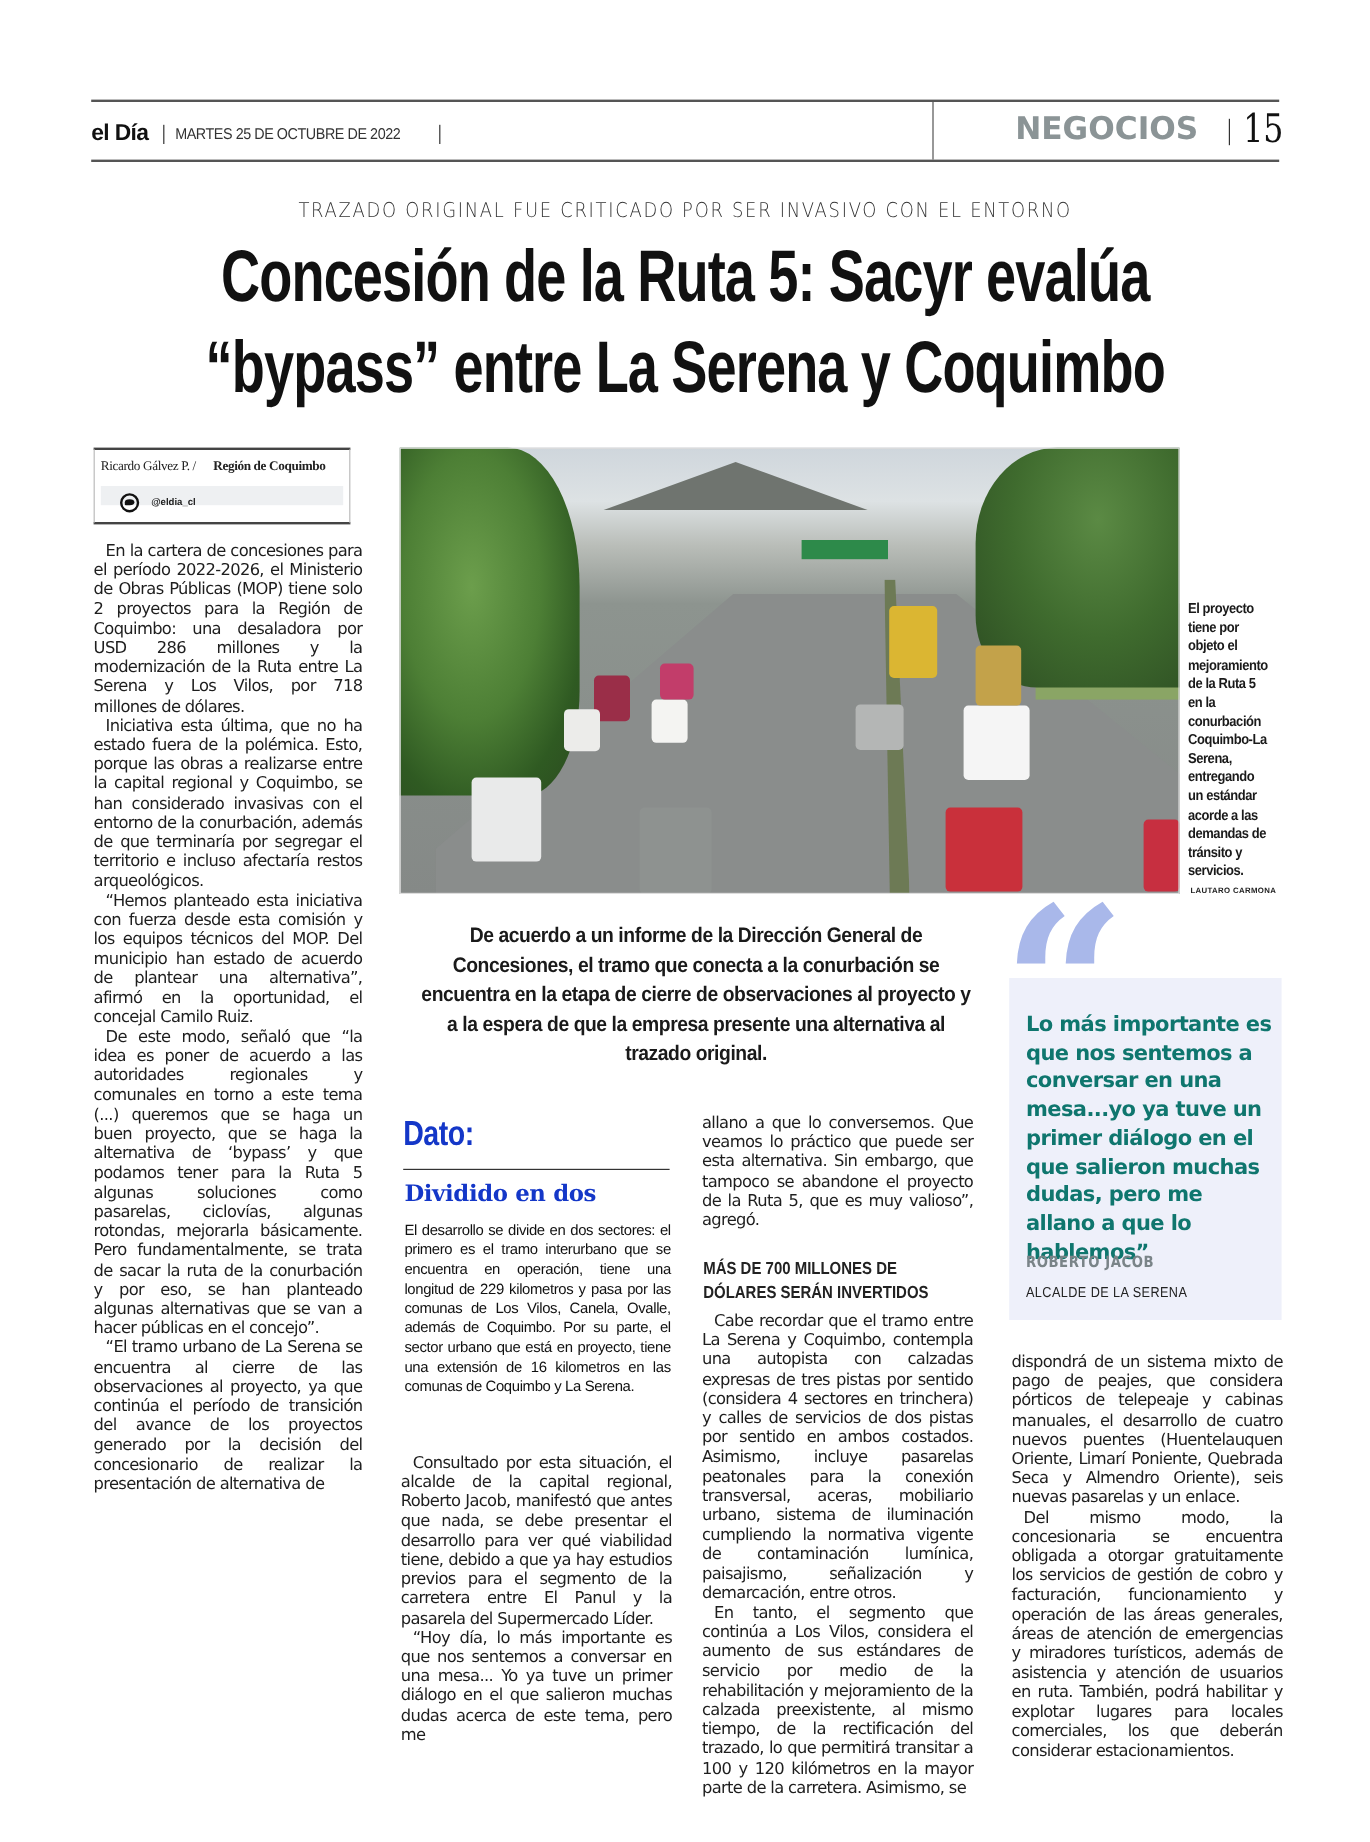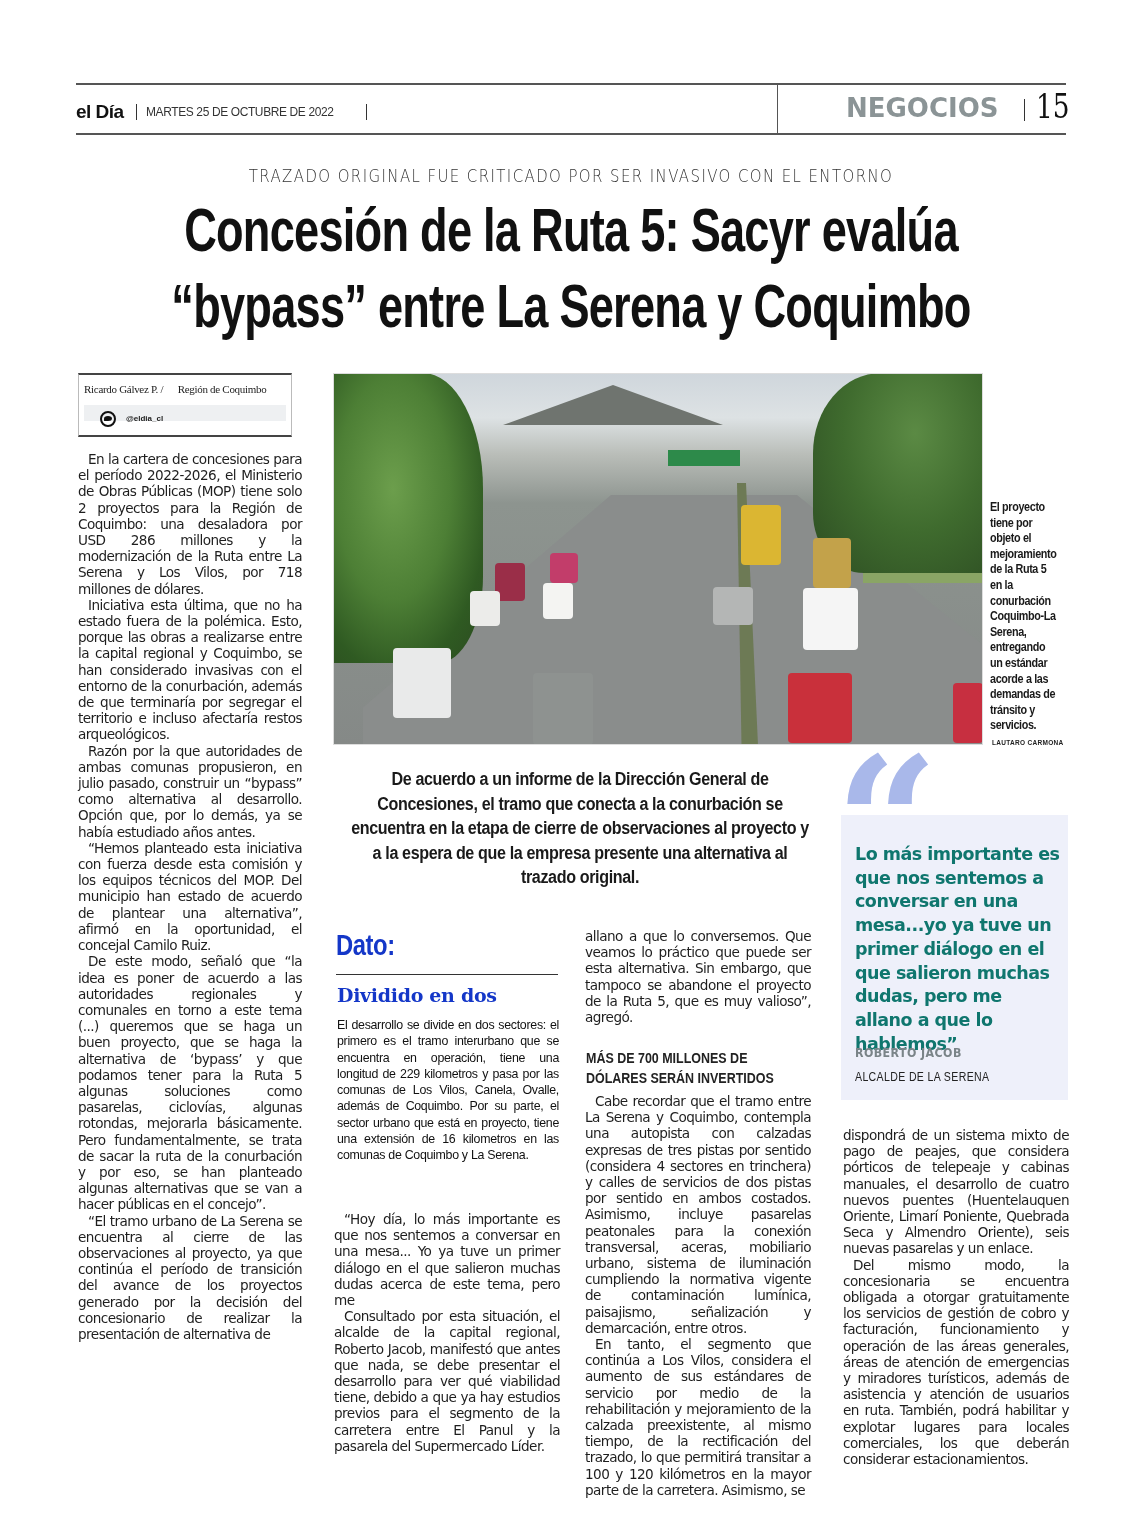--- a/index.html
+++ b/index.html
@@ -19,21 +19,21 @@
   .page-sep { position: absolute; left: 1024px; top: 99px; width: 1px; height: 22px; background: #333; }
   .page-num { position: absolute; left: 1036px; top: 87px; font-size: 33px; font-family: "DejaVu Serif", serif; color: #111; transform: scaleX(0.8); transform-origin: left; }
 
   
   .kicker { position: absolute; left: 0; width: 1142px; top: 166px; text-align: center; font-size: 17px; letter-spacing: 1.6px; color: #333; font-family: "DejaVu Sans", sans-serif; font-weight: 300; transform: scaleX(0.88); }
   .headline { position: absolute; left: 0; width: 1142px; top: 192px; text-align: center; font-size: 61px; line-height: 76px; font-weight: bold; color: #111; font-family: "Liberation Sans", sans-serif; letter-spacing: -1px; transform: scaleX(0.74); transform-origin: center top; white-space: nowrap; }
 
   
   .byline-box { position: absolute; left: 78px; top: 373px; width: 214px; height: 64px; border-top: 2px solid #444; border-bottom: 2px solid #444; border-left: 1px solid #bbb; border-right: 1px solid #bbb; }
   .byline { position: absolute; left: 5px; top: 8px; font-family: "Liberation Serif", serif; font-size: 11px; color: #222; white-space: nowrap; letter-spacing: -0.3px; }
-  .byline b { font-weight: normal; padding-left: 12px; }
+  .byline b { font-weight: bold; padding-left: 12px; }
   .twitter-row { position: absolute; left: 5px; top: 30px; width: 202px; height: 16px; background: #eef0f2; }
   .twitter-icon { position: absolute; left: 16px; top: 6px; width: 16px; height: 16px; border: 2px solid #111; border-radius: 50%; }
   .twitter-icon::after { content: ""; position: absolute; left: 2px; top: 3px; width: 8px; height: 5px; background: #111; border-radius: 50% 50% 50% 10%; }
   .handle { position: absolute; left: 42px; top: 9px; font-size: 8px; font-weight: bold; color: #222; }
 
   
   .col { position: absolute; font-size: 13.6px; line-height: 16.2px; text-align: justify; font-family: "DejaVu Sans", sans-serif; letter-spacing: -0.55px; color: #1e1e1e; }
   .col p { text-indent: 10px; hyphens: manual; }
   .col1 { left: 78px; top: 451px; width: 224px; }
   .col2b { left: 334px; top: 1211px; width: 226px; }
@@ -102,21 +102,20 @@
   </div>
   <div class="twitter-row">
     <span class="twitter-icon"></span>
     <span class="handle">@eldia_cl</span>
   </div>
 </div>
 
 <div class="col col1">
   <p>En la cartera de concesiones para el período 2022-2026, el Ministerio de Obras Públicas (MOP) tiene solo 2 proyectos para la Región de Coquimbo: una desaladora por USD 286 millones y la modernización de la Ruta entre La Serena y Los Vilos, por 718 millones de dólares.</p>
   <p>Iniciativa esta última, que no ha estado fuera de la polémica. Esto, porque las obras a realizarse entre la capital regional y Coquimbo, se han considerado invasivas con el entorno de la conurbación, además de que terminaría por segregar el territorio e incluso afectaría restos arqueológicos.</p>
-  <p>Razón por la que autoridades de ambas comunas propusieron, en julio pasado, construir un “bypass” como alternativa al desarrollo. Opción que, por lo demás, ya se había estudiado años antes.</p>
   <p>“Hemos planteado esta iniciativa con fuerza desde esta comisión y los equipos técnicos del MOP. Del municipio han estado de acuerdo de plantear una alternativa”, afirmó en la oportunidad, el concejal Camilo Ruiz.</p>
   <p>De este modo, señaló que “la idea es poner de acuerdo a las autoridades regionales y comunales en torno a este tema (...) queremos que se haga un buen proyecto, que se haga la alternativa de ‘bypass’ y que podamos tener para la Ruta 5 algunas soluciones como pasarelas, ciclovías, algunas rotondas, mejorarla básicamente. Pero fundamentalmente, se trata de sacar la ruta de la conurbación y por eso, se han planteado algunas alternativas que se van a hacer públicas en el concejo”.</p>
   <p>“El tramo urbano de La Serena se encuentra al cierre de las observaciones al proyecto, ya que continúa el período de transición del avance de los proyectos generado por la decisión del concesionario de realizar la presentación de alternativa de</p>
 </div>
 
 <div class="photo">
   <div class="mountain"></div>
   <div class="road"></div>
   <div class="grass"></div>
   <div class="trees-left"></div>
@@ -148,22 +147,22 @@
 <div class="quote-text">Lo más importante es que nos sentemos a conversar en una mesa...yo ya tuve un primer diálogo en el que salieron muchas dudas, pero me allano a que lo hablemos”</div>
 <div class="quote-author">ROBERTO JACOB</div>
 <div class="quote-role">ALCALDE DE LA SERENA</div>
 
 <div class="dato-title">Dato:</div>
 <div class="dato-rule"></div>
 <div class="dato-sub">Dividido en dos</div>
 <div class="dato-text">El desarrollo se divide en dos sectores: el primero es el tramo interurbano que se encuentra en operación, tiene una longitud de 229 kilometros y pasa por las comunas de Los Vilos, Canela, Ovalle, además de Coquimbo. Por su parte, el sector urbano que está en proyecto, tiene una extensión de 16 kilometros en las comunas de Coquimbo y La Serena.</div>
 
 <div class="col col2b">
+  <p>Consultado por esta situación, el alcalde de la capital regional, Roberto Jacob, manifestó que antes que nada, se debe presentar el desarrollo para ver qué viabilidad tiene, debido a que ya hay estudios previos para el segmento de la carretera entre El Panul y la pasarela del Supermercado Líder.</p>
   <p>“Hoy día, lo más importante es que nos sentemos a conversar en una mesa... Yo ya tuve un primer diálogo en el que salieron muchas dudas acerca de este tema, pero me</p>
-  <p>Consultado por esta situación, el alcalde de la capital regional, Roberto Jacob, manifestó que antes que nada, se debe presentar el desarrollo para ver qué viabilidad tiene, debido a que ya hay estudios previos para el segmento de la carretera entre El Panul y la pasarela del Supermercado Líder.</p>
 </div>
 
 <div class="col col3">
   <p class="nop">allano a que lo conversemos. Que veamos lo práctico que puede ser esta alternativa. Sin embargo, que tampoco se abandone el proyecto de la Ruta 5, que es muy valioso”, agregó.</p>
 </div>
 <div class="subhead">MÁS DE 700 MILLONES DE DÓLARES SERÁN INVERTIDOS</div>
 <div class="col col3b">
   <p>Cabe recordar que el tramo entre La Serena y Coquimbo, contempla una autopista con calzadas expresas de tres pistas por sentido (considera 4 sectores en trinchera) y calles de servicios de dos pistas por sentido en ambos costados. Asimismo, incluye pasarelas peatonales para la conexión transversal, aceras, mobiliario urbano, sistema de iluminación cumpliendo la normativa vigente de contaminación lumínica, paisajismo, señalización y demarcación, entre otros.</p>
   <p>En tanto, el segmento que continúa a Los Vilos, considera el aumento de sus estándares de servicio por medio de la rehabilitación y mejoramiento de la calzada preexistente, al mismo tiempo, de la rectificación del trazado, lo que permitirá transitar a 100 y 120 kilómetros en la mayor parte de la carretera. Asimismo, se</p>
 </div>

